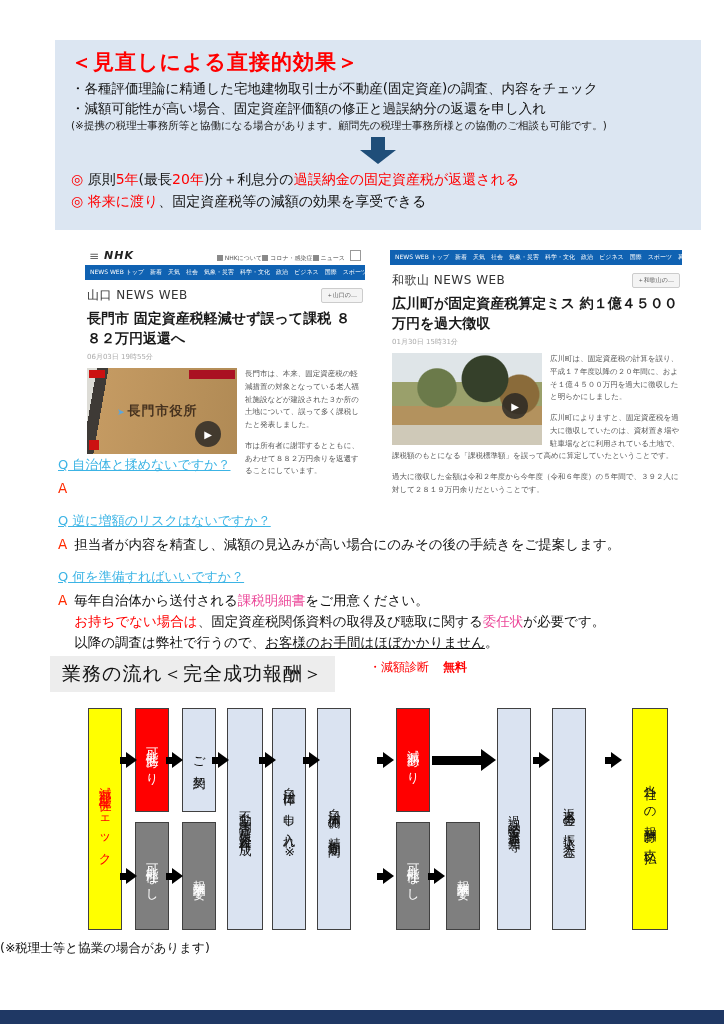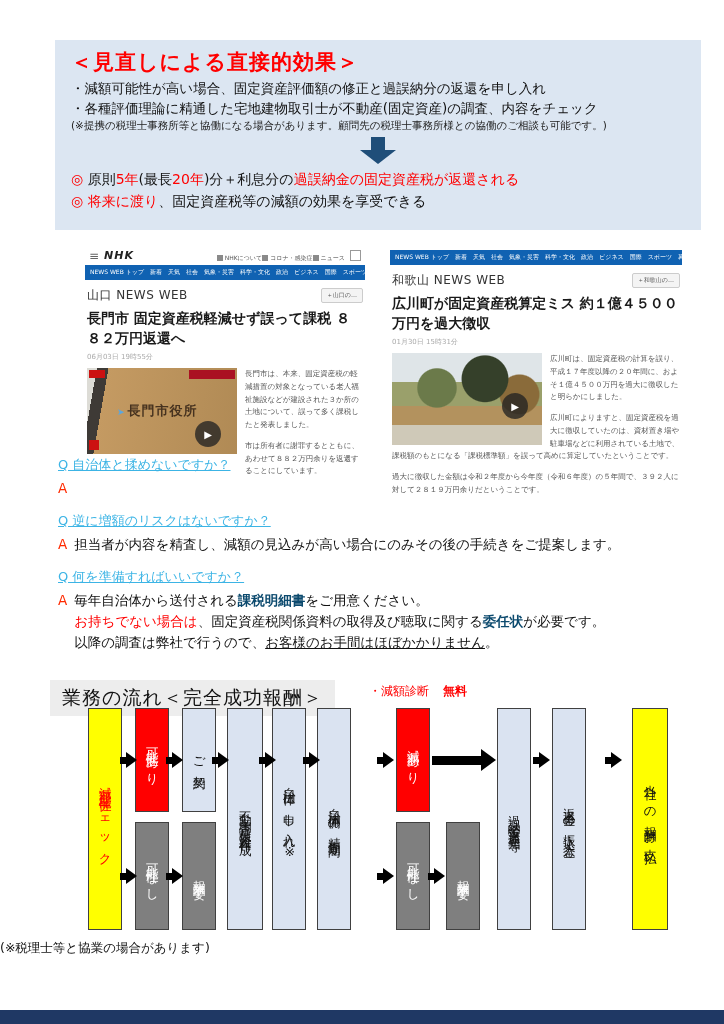--- a/index.html
+++ b/index.html
@@ -62,24 +62,24 @@
   .news-body-wrap{margin:0 2px;overflow:hidden;}
 
   
   #qa{left:58px;top:456px;width:652px;}
   .qa-block{margin-bottom:13px;}
   .q{color:#3cb4e5;text-decoration:underline;font-size:13px;margin-bottom:4px;}
   .a-row{display:flex;font-size:13.5px;line-height:1.55;}
   .a-label{color:#ff2a00;margin-right:7px;flex-shrink:0;}
   .a-text{color:#111;}
   .u{text-decoration:underline;}
-  .rb{color:#0c4a6e;font-weight:bold;}
-
-  
-  #flow-header{left:50px;top:680px;width:660px;display:flex;align-items:flex-start;gap:34px;}
+  .rb{color:#ec4899;font-weight:normal;}
+
+  
+  #flow-header{left:50px;top:656px;width:660px;display:flex;align-items:flex-start;gap:34px;}
   .flow-title{background:#ededed;font-size:19px;padding:5px 12px;color:#111;letter-spacing:1px;white-space:nowrap;}
   .flow-bullets{font-size:12px;color:#ff0000;line-height:1.55;padding-top:2px;}
   .bold{font-weight:bold;}
   .sp{display:inline-block;width:14px;}
 
   
   #flowchart{left:0;top:700px;width:724px;height:240px;}
   .fbox{position:absolute;border:1px solid #404040;box-sizing:border-box;
     display:flex;align-items:center;justify-content:center;
     writing-mode:vertical-rl;text-orientation:upright;
@@ -102,22 +102,22 @@
   .row-bot{top:168px;}
 
   #flow-note{left:0;top:940px;width:724px;text-align:left;font-size:12.5px;color:#111;}
   #footer-bar{left:0;top:1010px;width:724px;height:14px;background:#1f3864;}
 </style>
 </head>
 <body>
 
 <div id="intro" class="abs">
   <div class="intro-title">＜見直しによる直接的効果＞</div>
+  <div class="intro-line">・各種評価理論に精通した宅地建物取引士が不動産(固定資産)の調査、内容をチェック</div>
   <div class="intro-line">・減額可能性が高い場合、固定資産評価額の修正と過誤納分の返還を申し入れ</div>
-  <div class="intro-line">・各種評価理論に精通した宅地建物取引士が不動産(固定資産)の調査、内容をチェック</div>
   <div class="intro-note">(※提携の税理士事務所等と協働になる場合があります。顧問先の税理士事務所様との協働のご相談も可能です。)</div>
   <div class="down-arrow">
     <div class="da-stem"></div>
       <div class="da-head"></div>
   </div>
   <div class="effect-line">
     <span class="red">◎ </span><span>原則</span><span class="red">5年</span><span>(最長</span><span class="red">20年</span><span>)分＋利息分の</span><span class="red">過誤納金の固定資産税が返還される</span>
   </div>
   <div class="effect-line">
     <span class="red">◎ 将来に渡り</span><span>、固定資産税等の減額の効果を享受できる</span>

